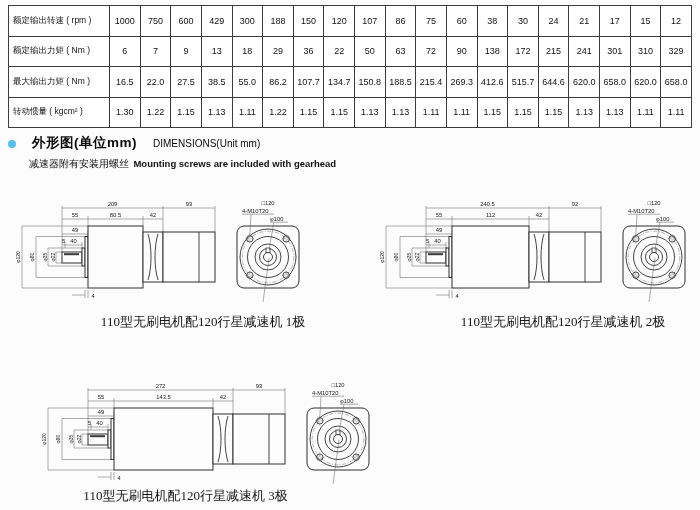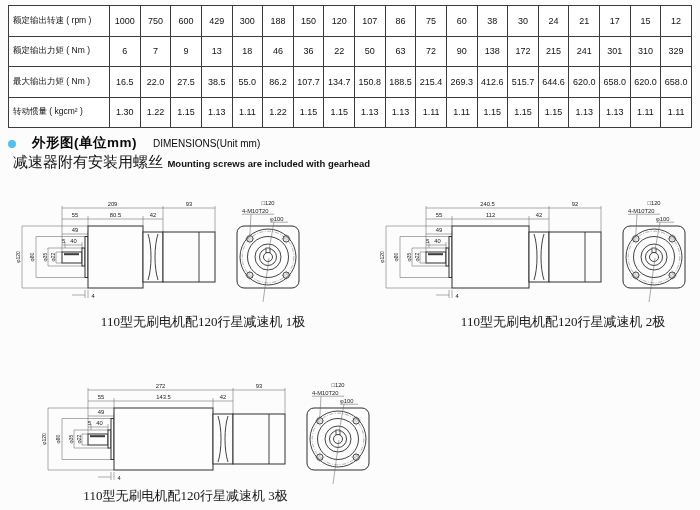--- a/index.html
+++ b/index.html
@@ -10,21 +10,21 @@
         border-collapse:collapse;table-layout:fixed;background:#fff;}
   .spec td{border:1px solid #3c3c3c;text-align:center;font-size:9px;color:#111;
            padding:0;overflow:hidden;white-space:nowrap;}
   .spec td.lbl{width:96px;text-align:left;padding-left:4px;font-size:8.5px;}
   
   .sec{position:absolute;left:8px;top:134px;display:flex;align-items:baseline;gap:16px;}
   .sec .dot{width:8px;height:8px;border-radius:50%;align-self:center;margin-top:2px;}
   .sec .zh{font-size:13.5px;font-weight:bold;color:#0a0a0a;letter-spacing:.5px;}
   .sec .en{font-size:10px;font-weight:normal;color:#0a0a0a;}
   .note{position:absolute;left:13px;top:153px;}
-  .note .zh{font-size:15px;color:#111;}
+  .note .zh{font-size:10px;color:#111;margin-left:16px;}
   .note .en{font-size:9.5px;font-weight:bold;color:#111;text-align:center;}
   
   .draw{position:absolute;}
   .draw svg{display:block;}
   .ln{fill:#fdfdfd;stroke:#2f2f2f;stroke-width:1;}
   .lp{fill:none;stroke:#2f2f2f;stroke-width:.9;}
   .lc{fill:none;stroke:#2f2f2f;stroke-width:.9;}
   .lnw{fill:#fff;stroke:#2f2f2f;stroke-width:.8;}
   .cl{fill:none;stroke:#777;stroke-width:.55;stroke-dasharray:4 1.5 1 1.5;}
   .dm{stroke:#666;stroke-width:.55;}
@@ -61,21 +61,21 @@
         <td>15</td>
         <td>12</td>
       </tr>
       <tr>
         <td class="lbl">额定输出力矩 ( Nm )</td>
         <td>6</td>
         <td>7</td>
         <td>9</td>
         <td>13</td>
         <td>18</td>
-        <td>46</td>
+        <td>29</td>
         <td>36</td>
         <td>22</td>
         <td>50</td>
         <td>63</td>
         <td>72</td>
         <td>90</td>
         <td>138</td>
         <td>172</td>
         <td>215</td>
         <td>241</td>

